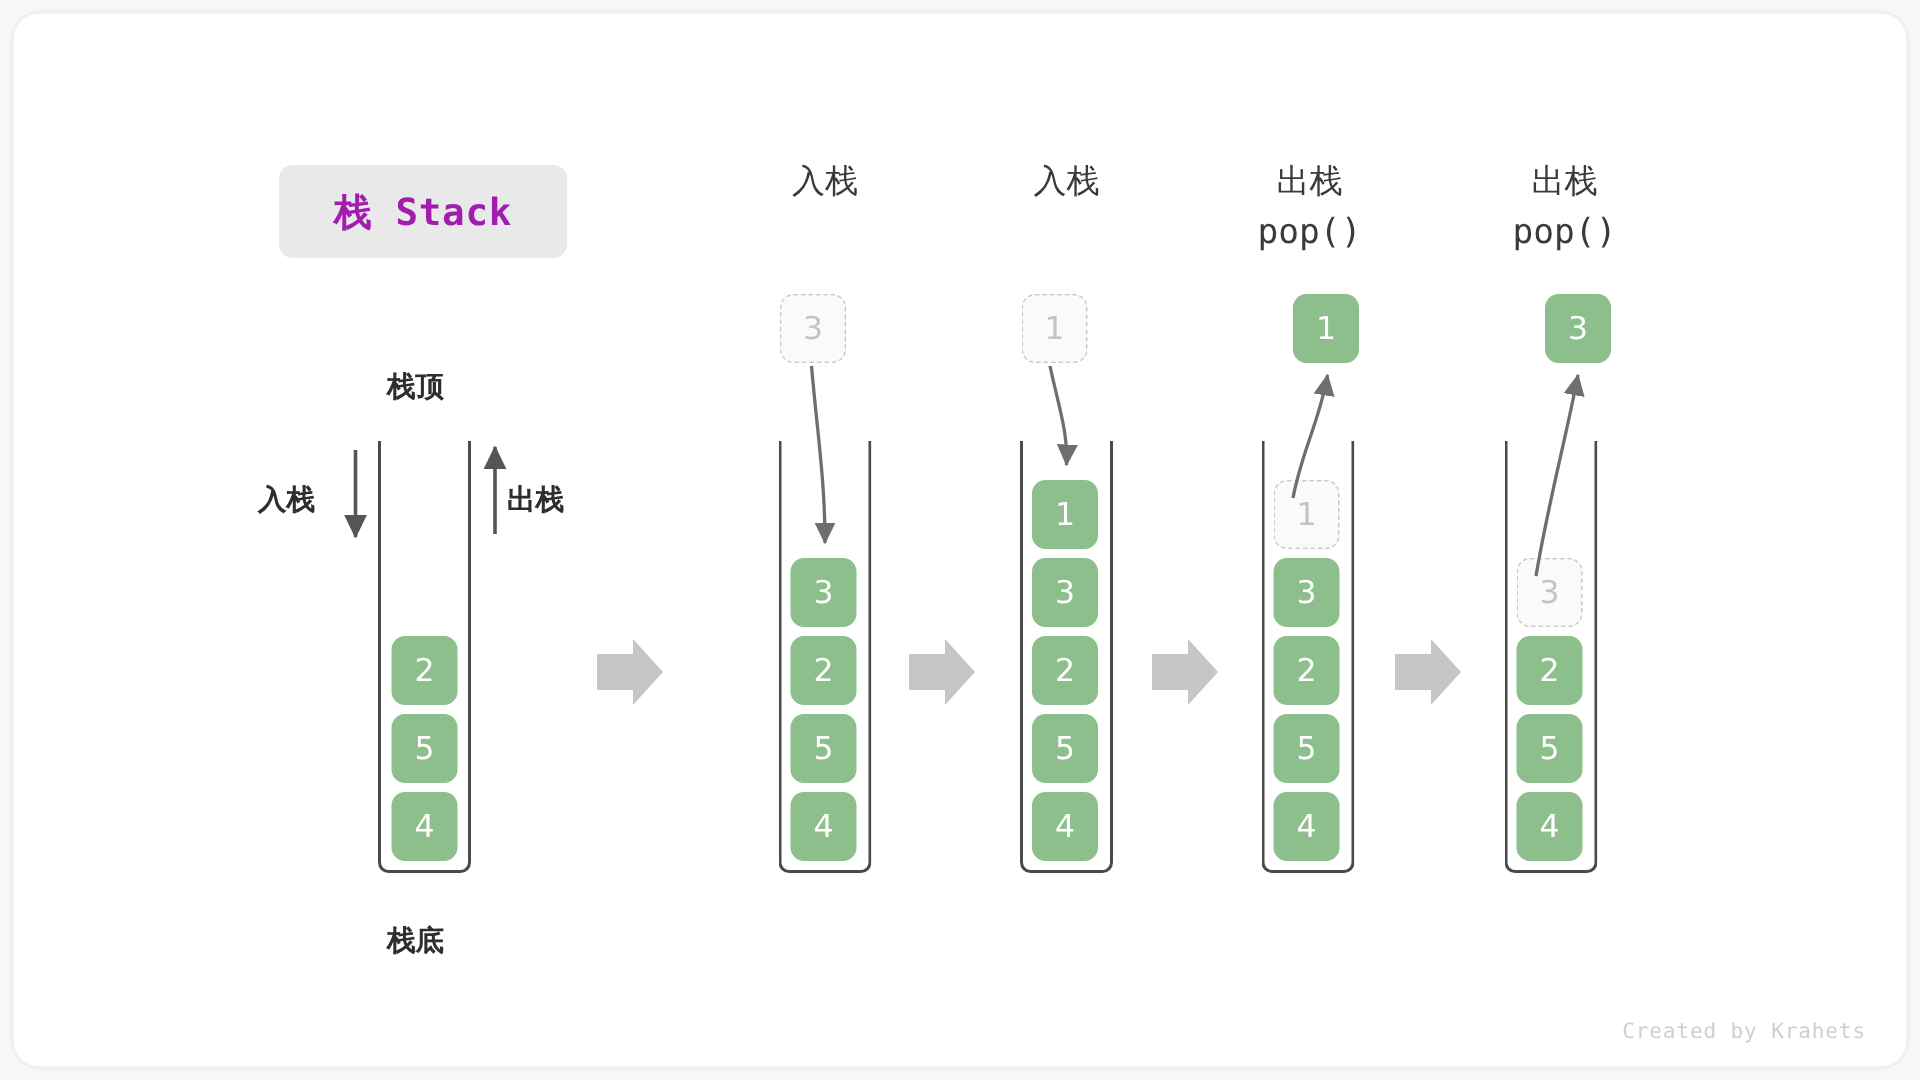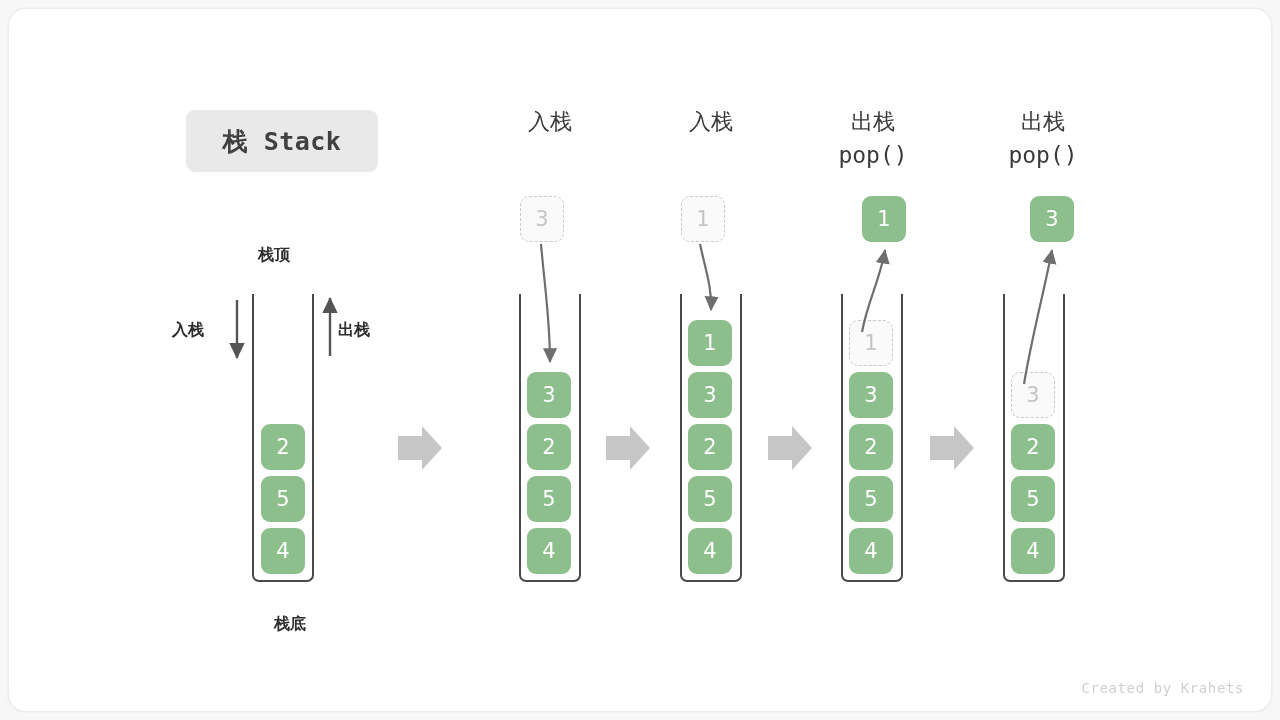--- a/index.html
+++ b/index.html
@@ -40,30 +40,30 @@
     background: #e9e9e9;
     border-radius: 9px;
     display: flex;
     align-items: center;
     justify-content: center;
   }
   #title-chip .txt {
     font-family: "DejaVu Sans Mono", "Liberation Mono", monospace;
     font-size: 25px;
     font-weight: bold;
-    color: #404040;
+    color: #a21caf;
     letter-spacing: 0.5px;
     white-space: pre;
   }
 
   
   .cn-label {
     position: absolute;
     font-family: "DejaVu Sans", "Liberation Sans", sans-serif;
-    font-size: 16px;
+    font-size: 19px;
     font-weight: bold;
     color: #2e2e2e;
     white-space: nowrap;
   }
   .col-head {
     position: absolute;
     width: 160px;
     text-align: center;
     font-family: "DejaVu Sans", "Liberation Sans", sans-serif;
     color: #3a3a3a;
@@ -147,21 +147,21 @@
 <body>
 
 <div id="stage">
   <div id="card"></div>
 
   <div id="title-chip">
     <span class="txt">栈 Stack</span>
   </div>
 
   <div class="cn-label" style="left:258px; top:245px;">栈顶</div>
-  <div class="cn-label" style="left:274px; top:614px;font-family:Liberation Mono, monospace;">栈底</div>
+  <div class="cn-label" style="left:258px; top:614px;font-family:Liberation Mono, monospace;">栈底</div>
   <div class="cn-label" style="left:172px; top:320px;">入栈</div>
   <div class="cn-label" style="left:338px; top:320px;">出栈</div>
 
   <div class="col-head" style="left:470px; top:106px;">
     <span class="cn">入栈</span>
   </div>
 
   <div class="col-head" style="left:631px; top:106px;">
     <span class="cn">入栈</span>
   </div>

